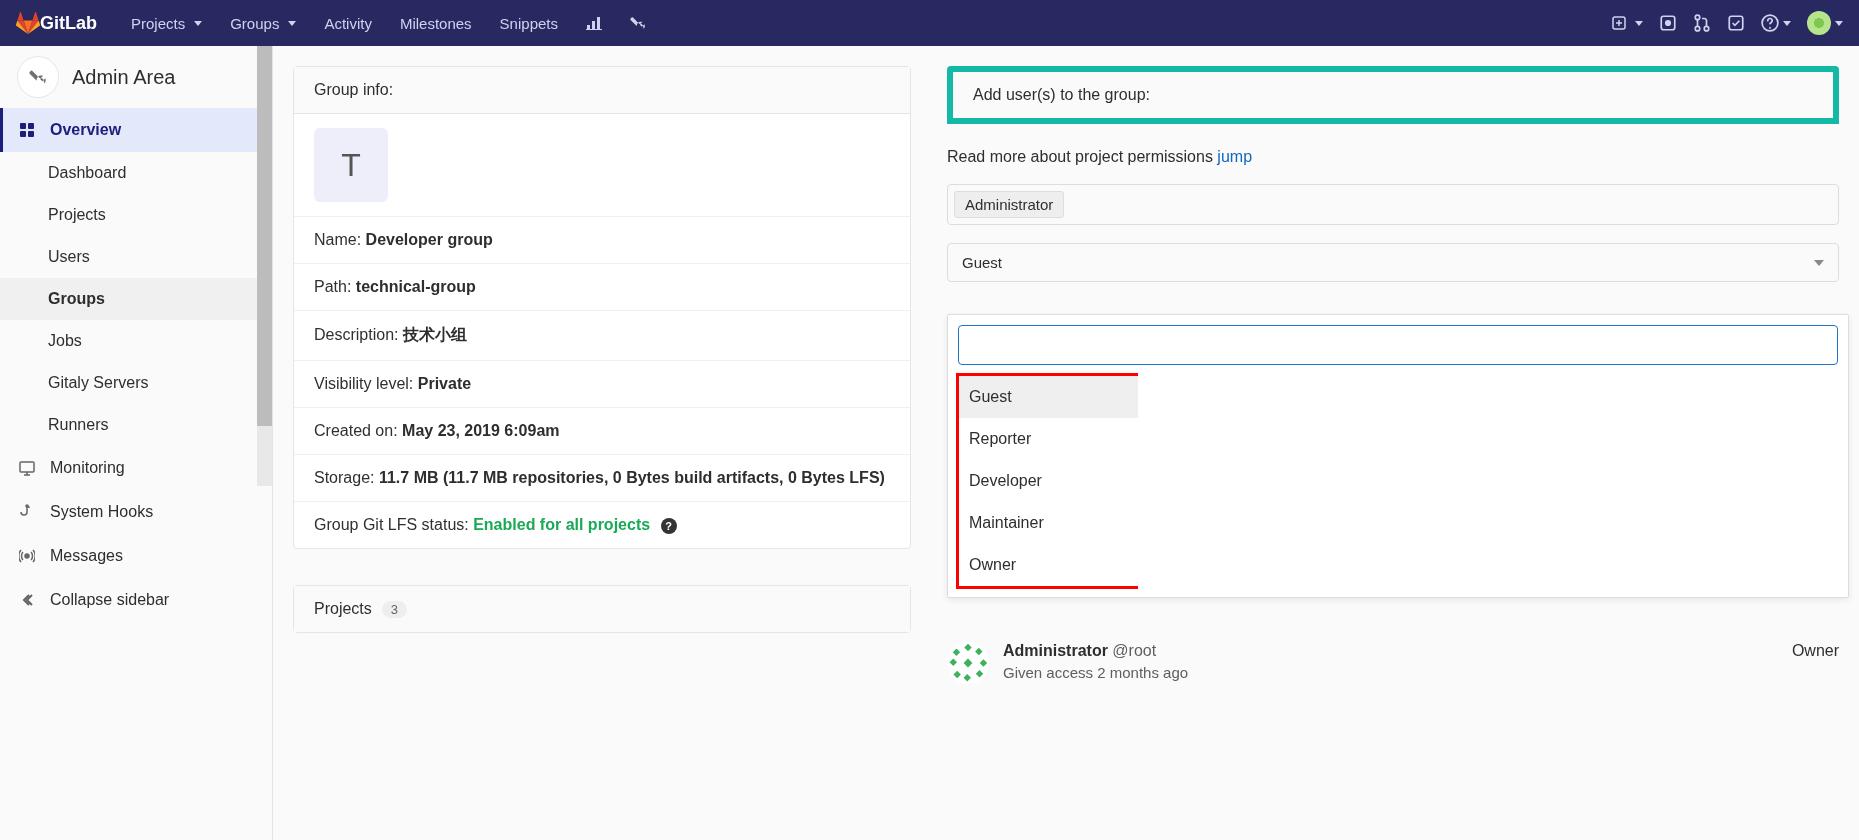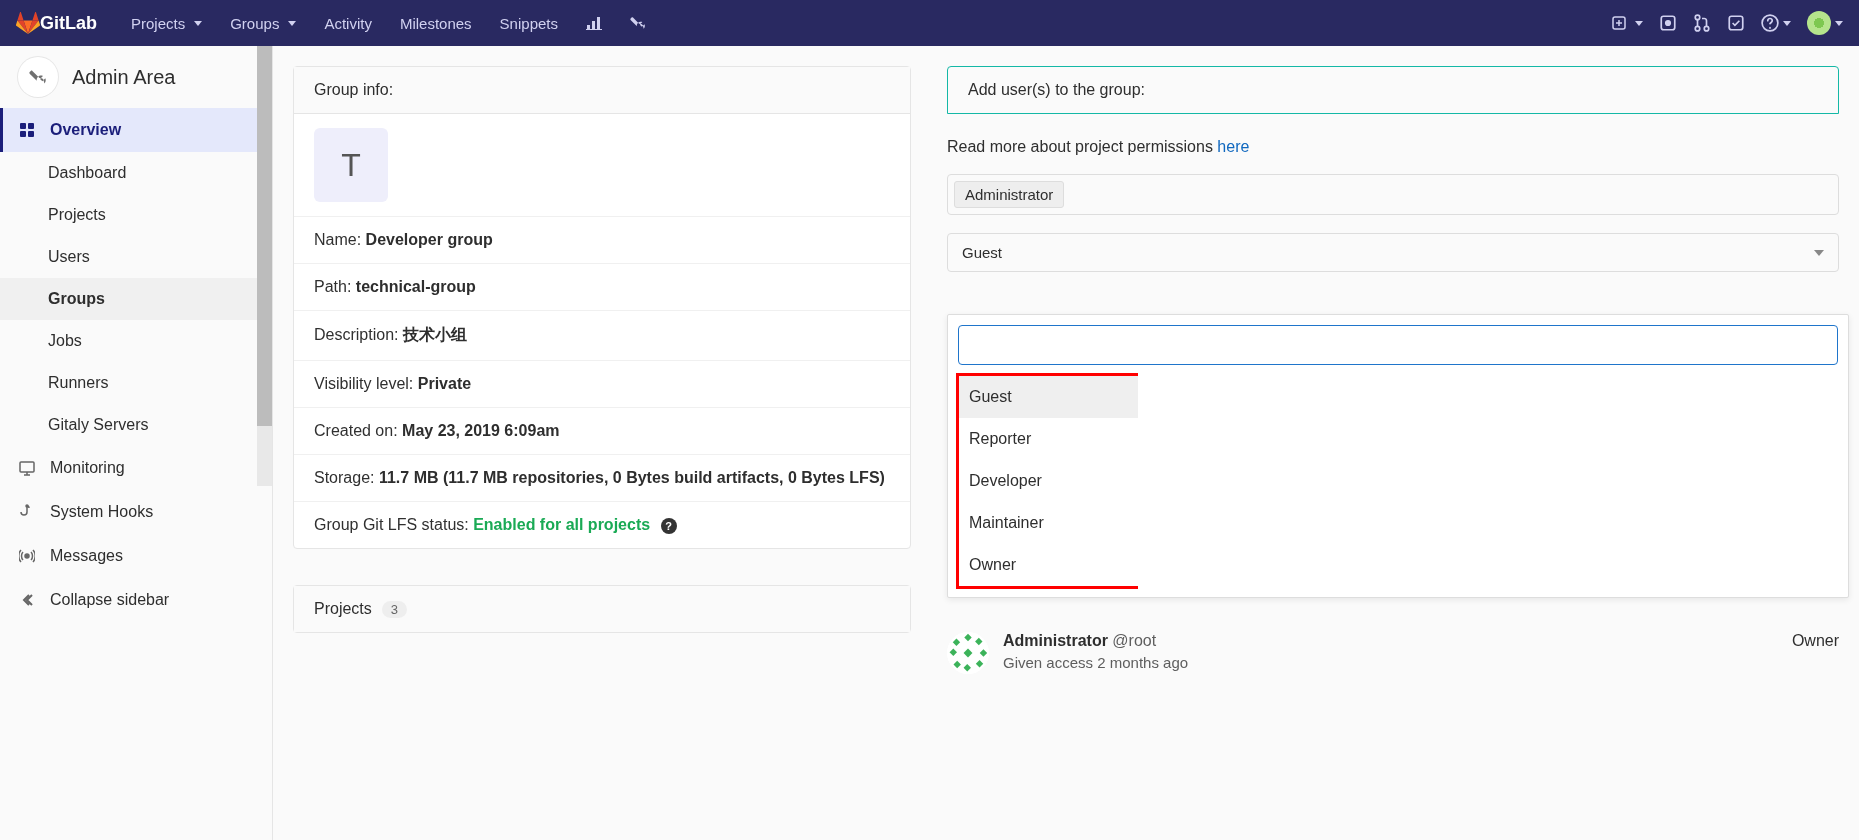--- a/index.html
+++ b/index.html
@@ -193,22 +193,22 @@
               <rect x="9" y="9" width="6" height="6" rx="1"></rect>
             </svg>
           </span>
         <span>Overview</span>
       </div>
       <div class="side-sub">Dashboard</div>
       <div class="side-sub">Projects</div>
       <div class="side-sub">Users</div>
       <div class="side-sub active">Groups</div>
       <div class="side-sub">Jobs</div>
+      <div class="side-sub">Gitaly Servers</div>
       <div class="side-sub">Runners</div>
-      <div class="side-sub">Gitaly Servers</div>
       <div class="side-item">
         <span class="side-icon">
             <svg width="16" height="16" viewBox="0 0 16 16" fill="none" stroke="currentColor" stroke-width="1.5">
               <rect x="1" y="2" width="14" height="10" rx="1"></rect>
               <path d="M5 15h6M8 12v3"></path>
             </svg>
           </span>
         <span>Monitoring</span>
       </div>
       <div class="side-item">
@@ -266,24 +266,24 @@
       <div class="proj-panel">
         <div class="proj-head">
           <span>Projects</span>
           <span class="proj-badge">3</span>
         </div>
       </div>
     </div>
 
     <div class="col-right">
       <div class="panel" style="border:none;background:none;">
-        <div class="panel-header" style="border:1px solid #14b8a6;border-radius:4px 4px 0 0;">Add user(s) to the group:</div>
+        <div class="panel-header" style="border:6px solid #14b8a6;border-radius:4px 4px 0 0;">Add user(s) to the group:</div>
         <div style="padding:18px 0 0;">
           <div class="permissions-text">
-            <span>Read more about project permissions </span><span class="link-blue">here</span>
+            <span>Read more about project permissions </span><span class="link-blue">jump</span>
           </div>
           <div class="token-box">
             <span class="token-chip">Administrator</span>
           </div>
           <div class="select-box">
             <span>Guest</span>
             <span class="select-caret"></span>
           </div>
         </div>
       </div>

